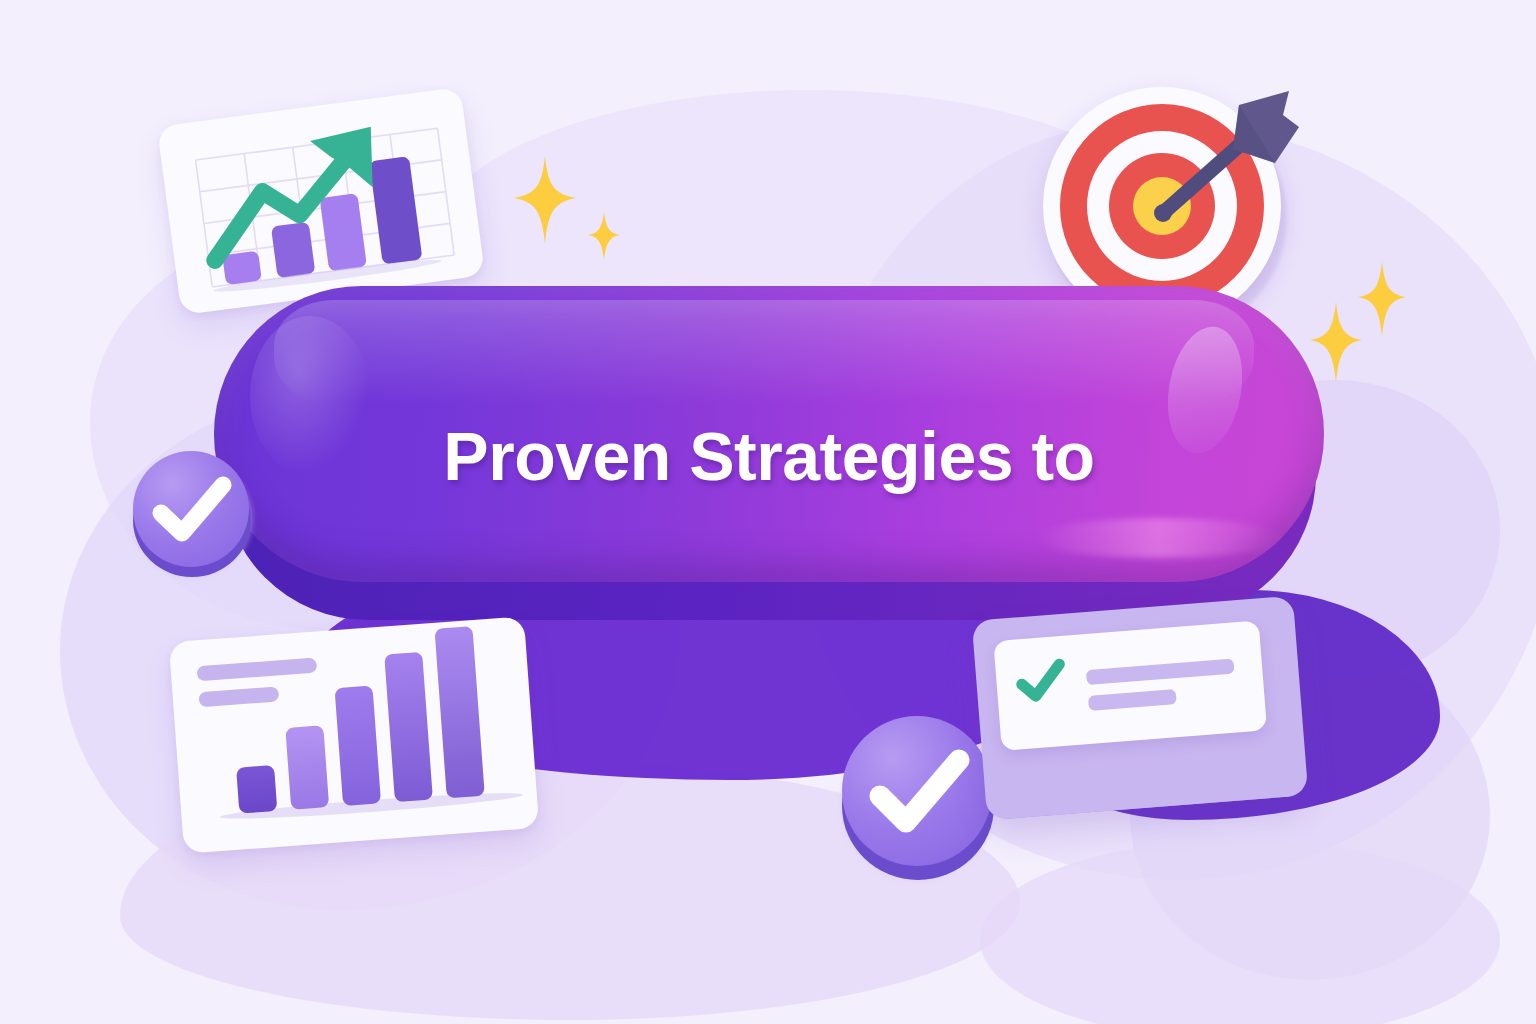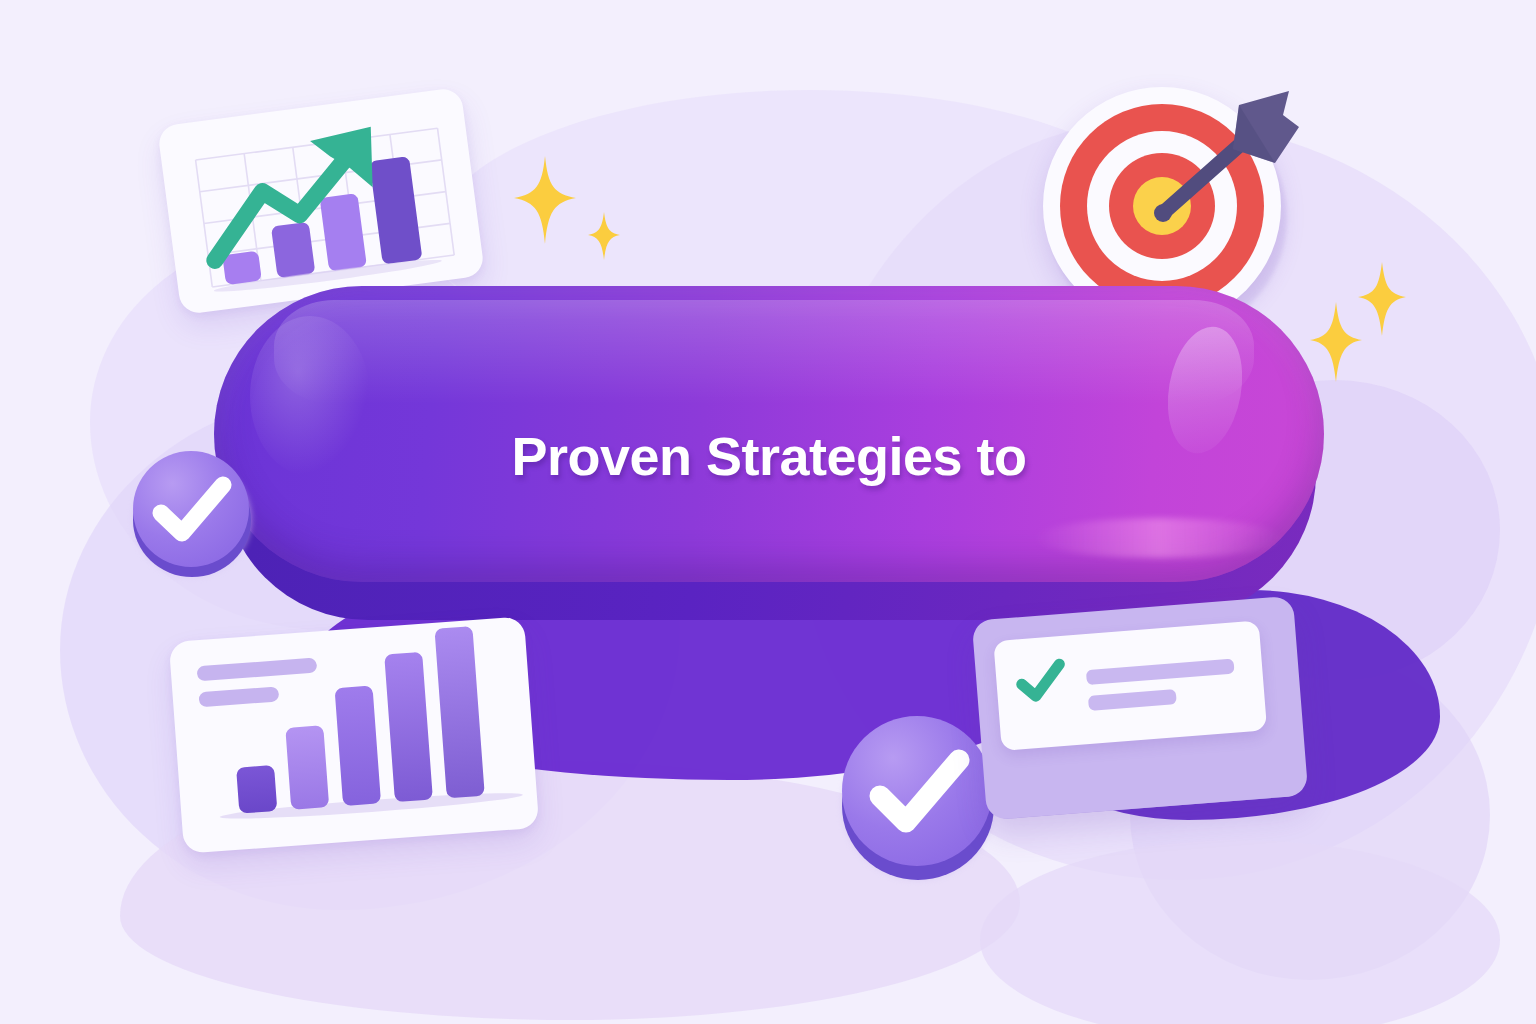--- a/index.html
+++ b/index.html
@@ -141,21 +141,21 @@
     border-radius:50%;
     background: linear-gradient(90deg, rgba(255,160,235,.0), rgba(255,170,240,.45), rgba(255,160,235,.0));
     filter: blur(3px);
   }
   #pill-title {
     position:absolute; inset:0;
     display:flex; flex-direction:column;
     align-items:center; justify-content:center;
     gap:0;
     color:#ffffff;
-    font-size:54px;
+    font-size:68px;
     font-weight:700;
     letter-spacing:-0.5px;
     line-height:1.16;
     text-shadow: 2px 4px 5px rgba(64,20,120,.34);
     font-stretch: condensed;
     white-space:nowrap;
     user-select:none;
   }
 
   

